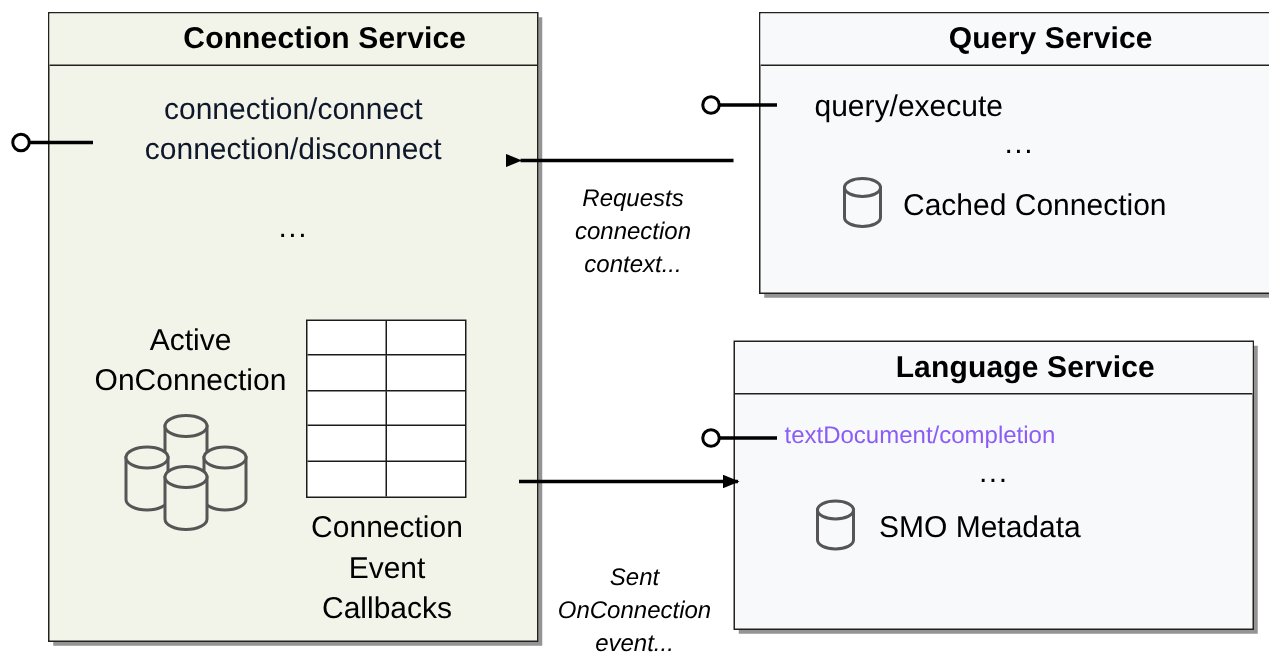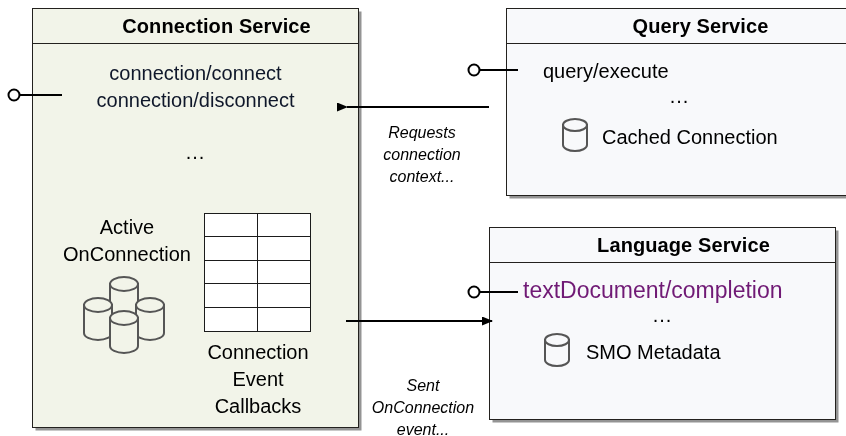--- a/index.html
+++ b/index.html
@@ -125,21 +125,21 @@
   #language-service {
     left: 489px; top: 227px; width: 347px; height: 193px;
     background: #f8f9fb;
   }
   #language-service .svc-title {
     height: 35px; line-height: 34px; font-size: 20px;
     background: #f8f9fb;
   }
   #ls-op {
     position: absolute; left: 33px; top: 14px;
-    font-size: 23px; color: #701a75; line-height: 27px;
+    font-size: 16px; color: #8b5cf6; line-height: 27px;
   }
   #ls-dots {
     position: absolute; left: 0; top: 41px; width: 100%;
     text-align: center; font-size: 20px; color: #000; letter-spacing: 1px;
   }
   #ls-meta-row {
     position: absolute; left: 52px; top: 68px;
     display: flex; align-items: center; gap: 14px;
   }
   #ls-meta-label {

